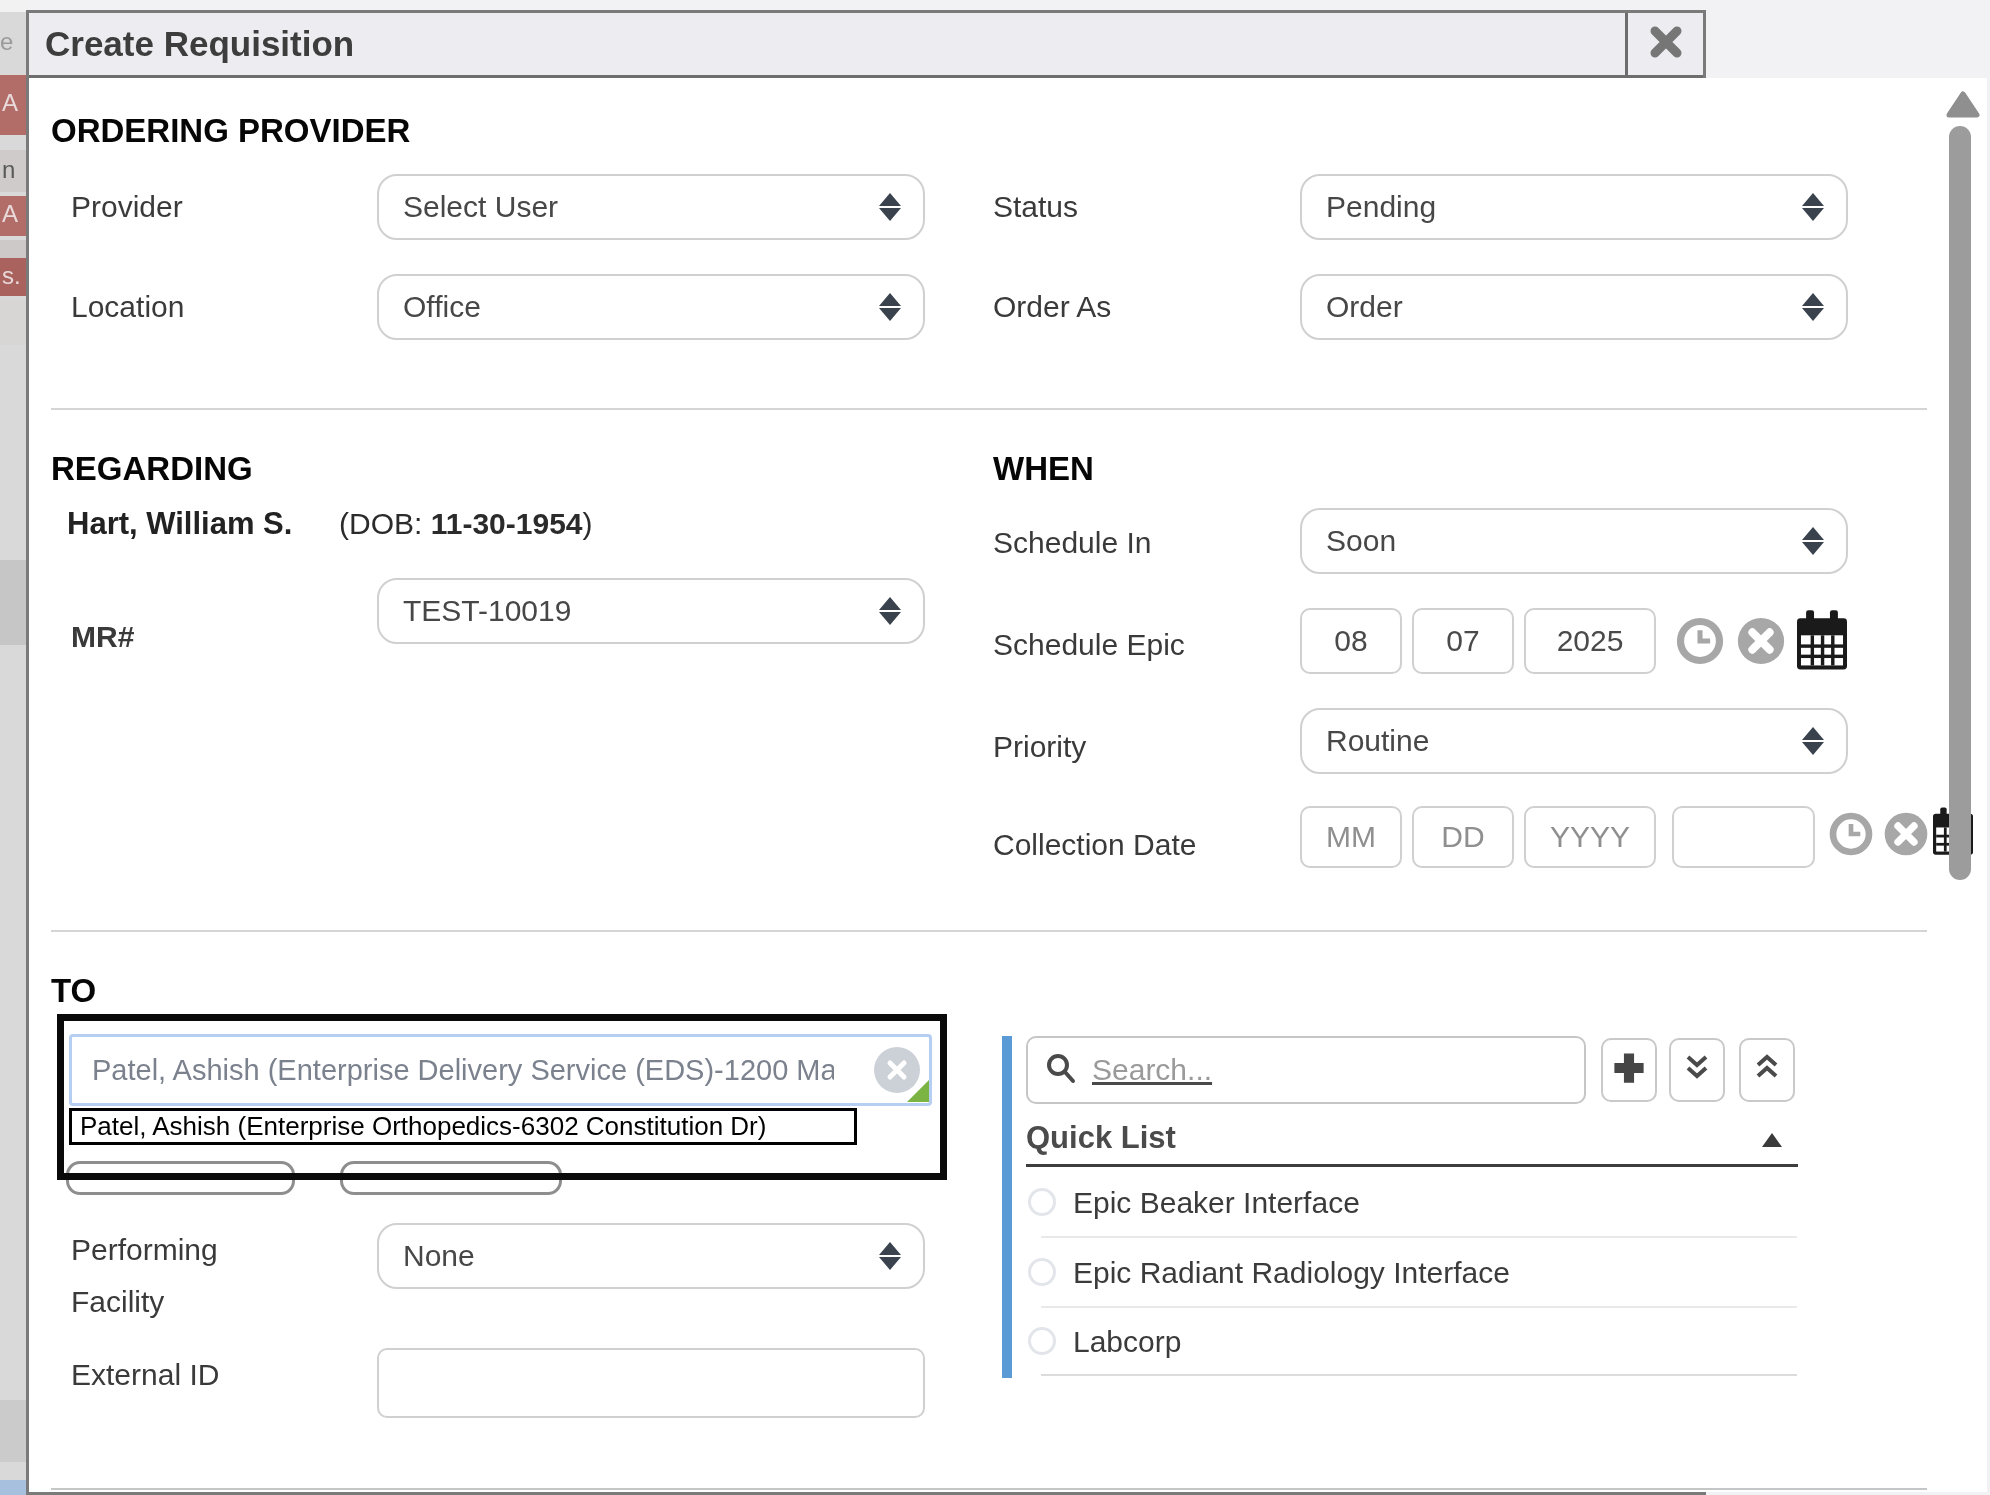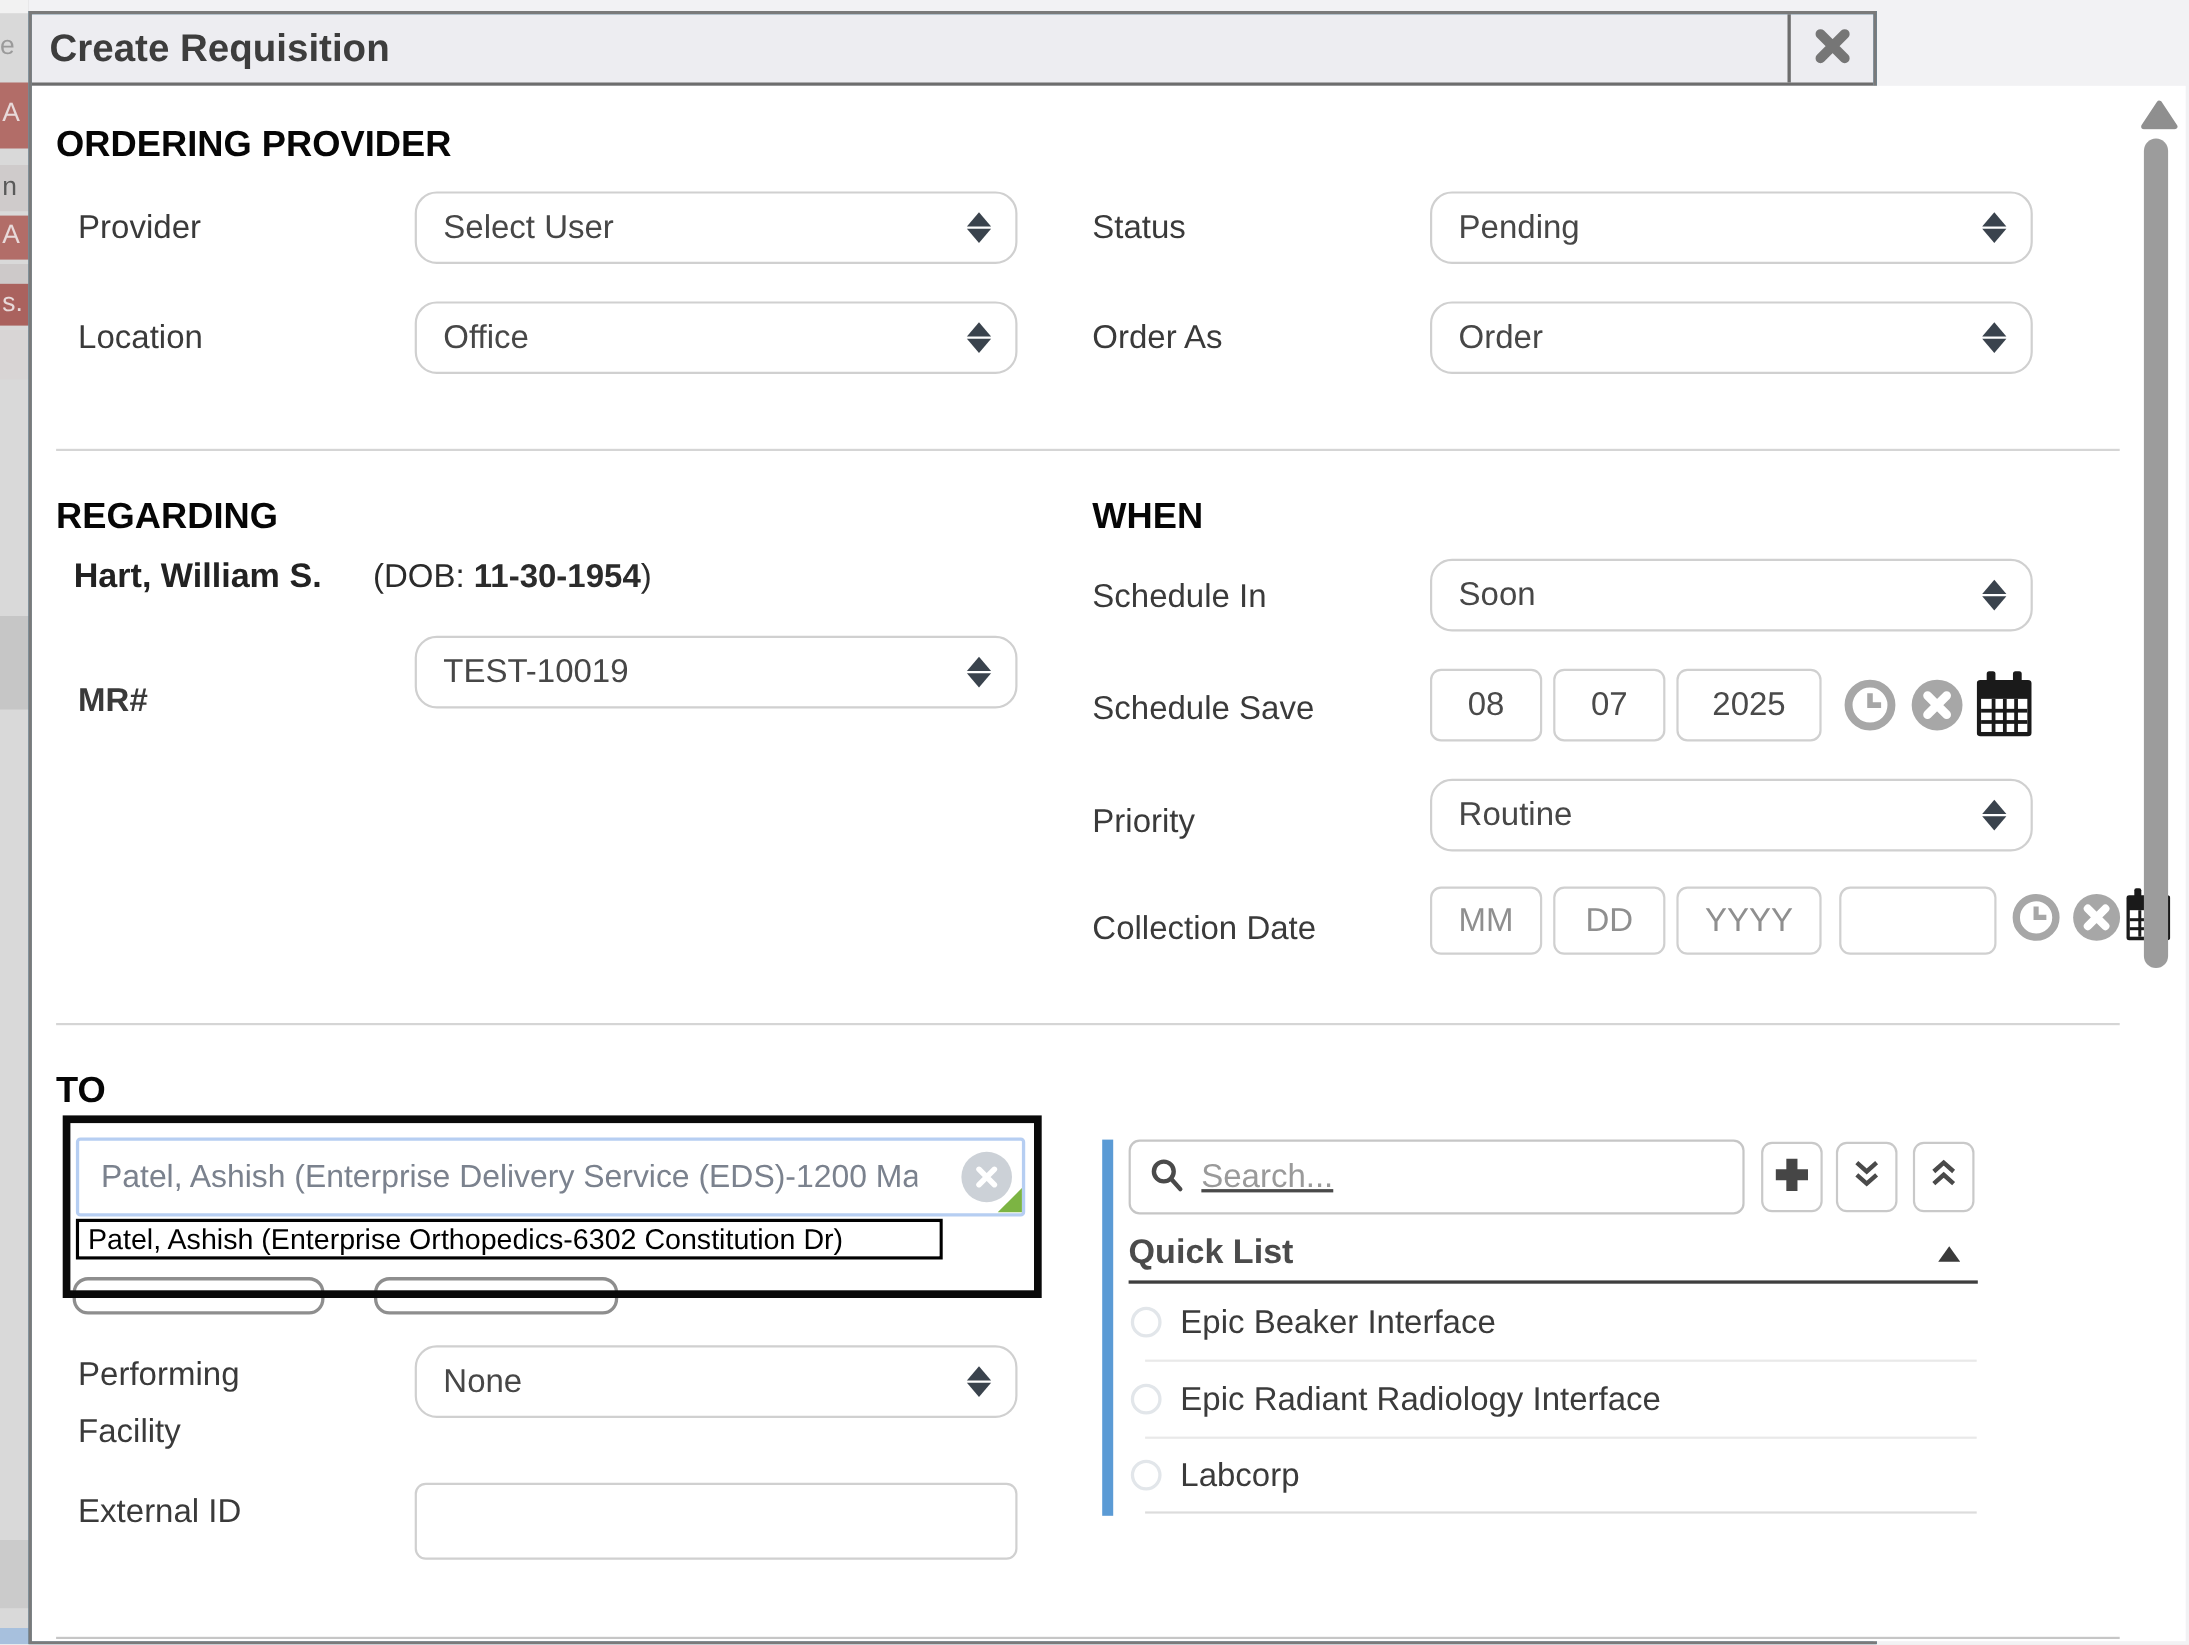--- a/index.html
+++ b/index.html
@@ -3,21 +3,21 @@
 <meta charset="utf-8">
 <style>
   html,body{margin:0;padding:0;background:#e9e9e9;font-family:"Liberation Sans",sans-serif;}
   .screen{position:relative;width:1990px;height:1495px;background:#f2f2f4;overflow:hidden;}
   .abs{position:absolute;}
   
   .bg-strip{position:absolute;left:0;top:0;width:26px;height:1495px;background:#d9d9d9;overflow:hidden;}
   .bg-block{position:absolute;left:0;width:26px;}
   .bg-frag{position:absolute;font-size:24px;white-space:nowrap;}
   
-  .modal{position:absolute;left:26px;top:10px;width:1680px;height:1485px;border:3px solid #7a7a7a;box-sizing:border-box;background:#0c4a6e;}
+  .modal{position:absolute;left:26px;top:10px;width:1680px;height:1485px;border:3px solid #7a7a7a;box-sizing:border-box;background:#be185d;}
   .modal-header{position:relative;height:62px;background:#ededf1;border-bottom:3px solid #6d6d6d;display:flex;align-items:center;}
   .modal-title{font-size:35px;font-weight:700;color:#3d3d3d;padding-left:16px;flex:1;}
   .close-cell{width:78px;height:62px;border-left:3px solid #6d6d6d;display:flex;align-items:center;justify-content:center;cursor:pointer;box-sizing:border-box;}
   .modal-body{position:relative;width:1958px;height:1414px;background:#fff;overflow:hidden;}
   
   .hd{position:absolute;font-size:33px;font-weight:700;color:#060606;white-space:nowrap;}
   .lbl{position:absolute;font-size:30px;color:#3a3a3a;white-space:nowrap;}
   .hr{position:absolute;height:2px;background:#d5d5d5;}
   
   .sel{position:absolute;height:66px;background:#fff;border:2px solid #d0d0d0;border-radius:20px;display:flex;align-items:center;padding:0 64px 0 24px;font-size:30px;color:#474747;box-sizing:border-box;cursor:pointer;white-space:nowrap;}
@@ -151,21 +151,21 @@
 
       <div class="lbl" style="left:964px;top:448px;">Schedule In</div>
       <div class="sel" style="left:1271px;top:430px;width:548px;">
         <span>Soon</span>
         <span class="caret">
             <i class="cu"></i>
             <i class="cd"></i>
           </span>
       </div>
 
-      <div class="lbl" style="left:964px;top:550px;">Schedule Save</div>
+      <div class="lbl" style="left:964px;top:550px;">Schedule Epic</div>
       <input class="dbox" style="left: 1271px; top: 530px; width: 102px;" value="08">
       <input class="dbox" style="left: 1383px; top: 530px; width: 102px;" value="07">
       <input class="dbox" style="left: 1495px; top: 530px; width: 132px;" value="2025">
       <span class="iconbtn" style="left:1645px;top:537px;">
         <svg width="52" height="52" viewBox="0 0 36 36">
             <circle cx="18" cy="18" r="13.5" fill="#fff" stroke="#a7a7a7" stroke-width="5"></circle>
             <path d="M18 10.5 V18 H25" fill="none" stroke="#a7a7a7" stroke-width="3.5"></path>
           </svg>
       </span>
       <span class="iconbtn" style="left:1706px;top:537px;">

